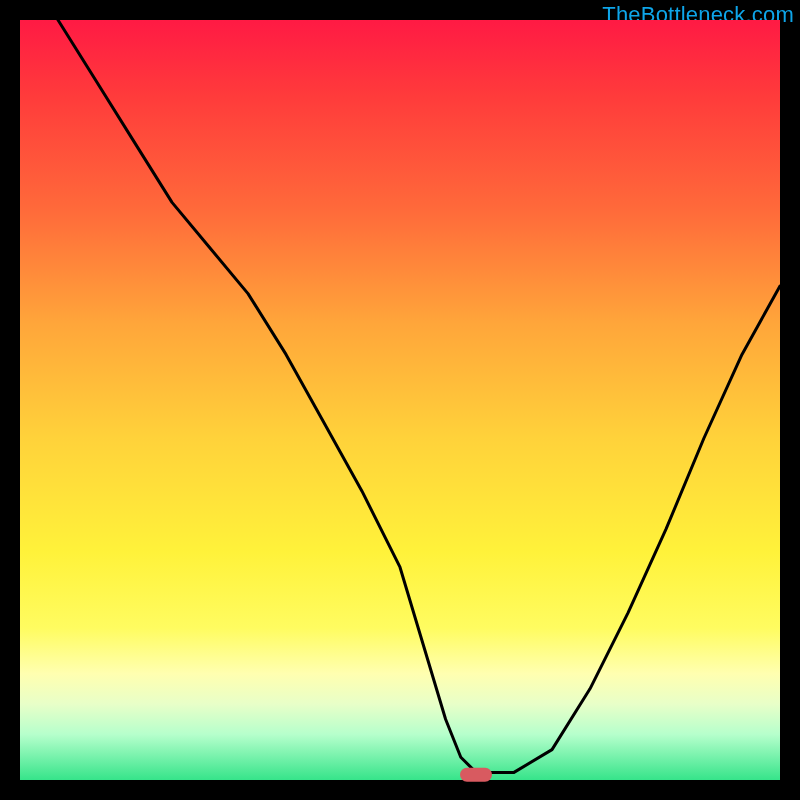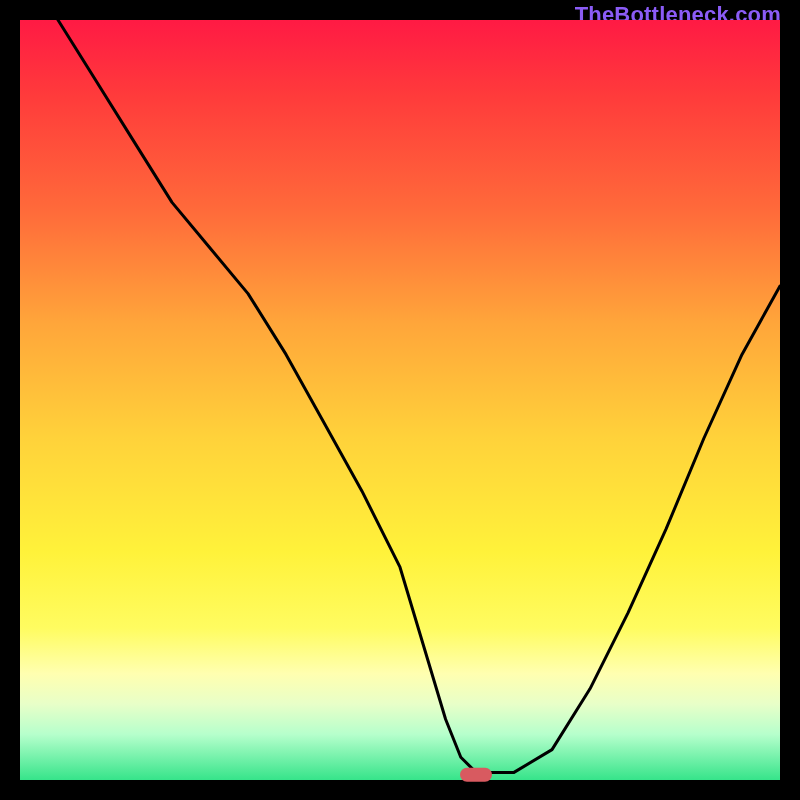--- a/index.html
+++ b/index.html
@@ -41,24 +41,24 @@
     position: absolute;
     left: 0;
     top: 0;
     width: 760px;
     height: 760px;
     overflow: visible;
   }
   .watermark {
     position: absolute;
     top: 2px;
-    right: 19px;
+    right: 6px;
     font-size: 22px;
-    font-weight: 700;
-    color: #8b5cf6;
+    font-weight: 400;
+    color: #0ea5e9;
     letter-spacing: 0.2px;
     user-select: none;
   }
   .marker {
     fill: #d85a60;
     stroke: none;
   }
   .curve {
     fill: none;
     stroke: #000;

